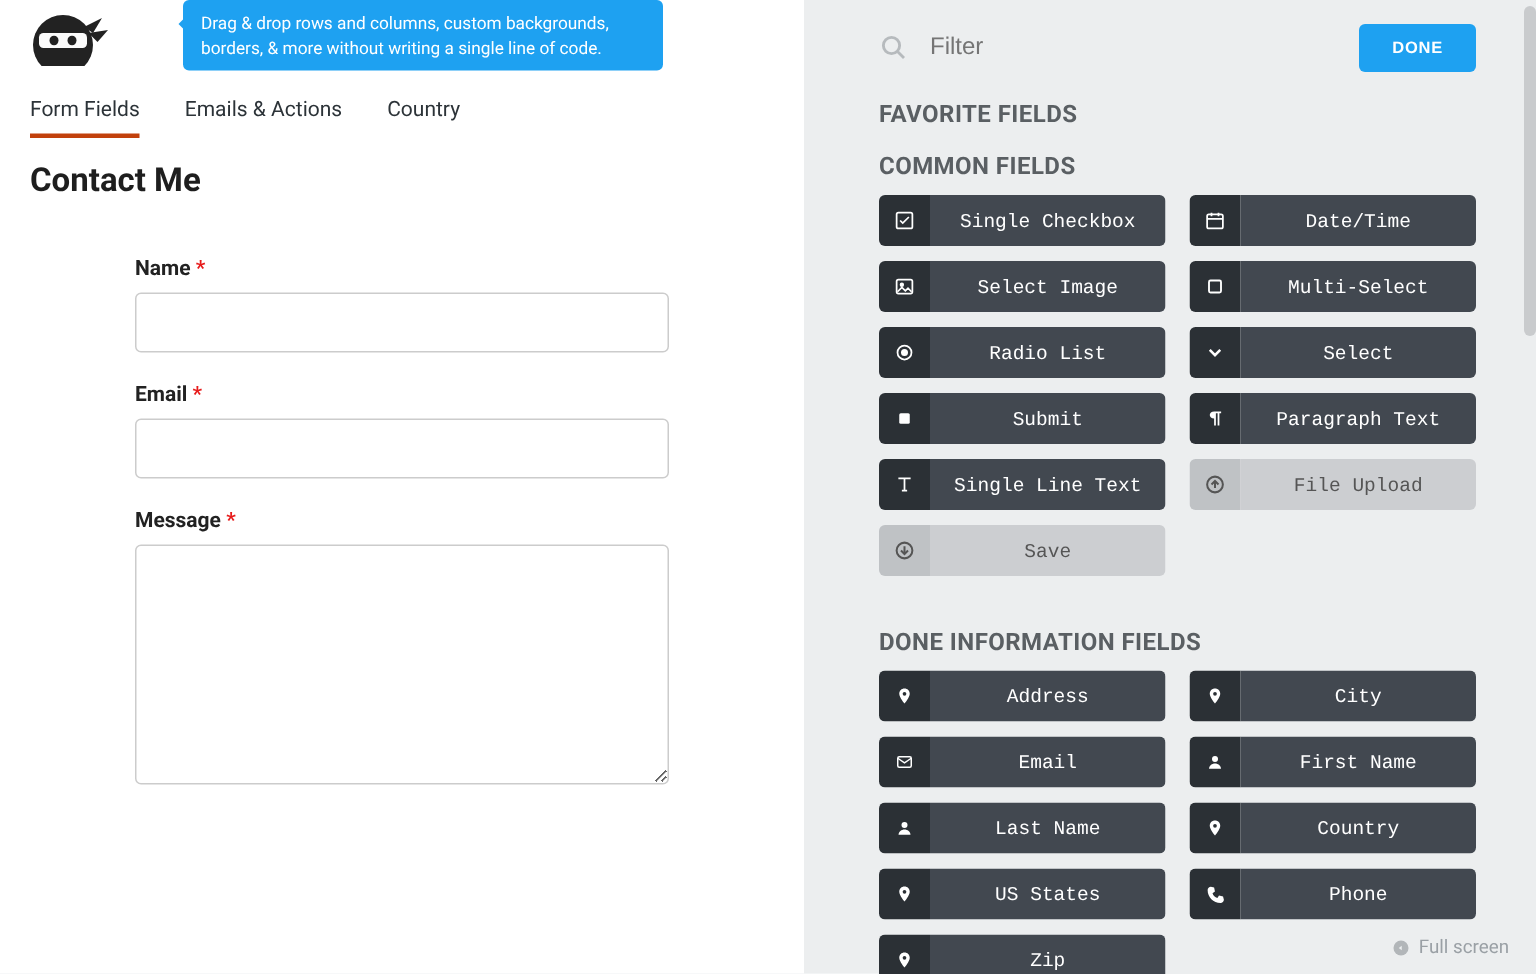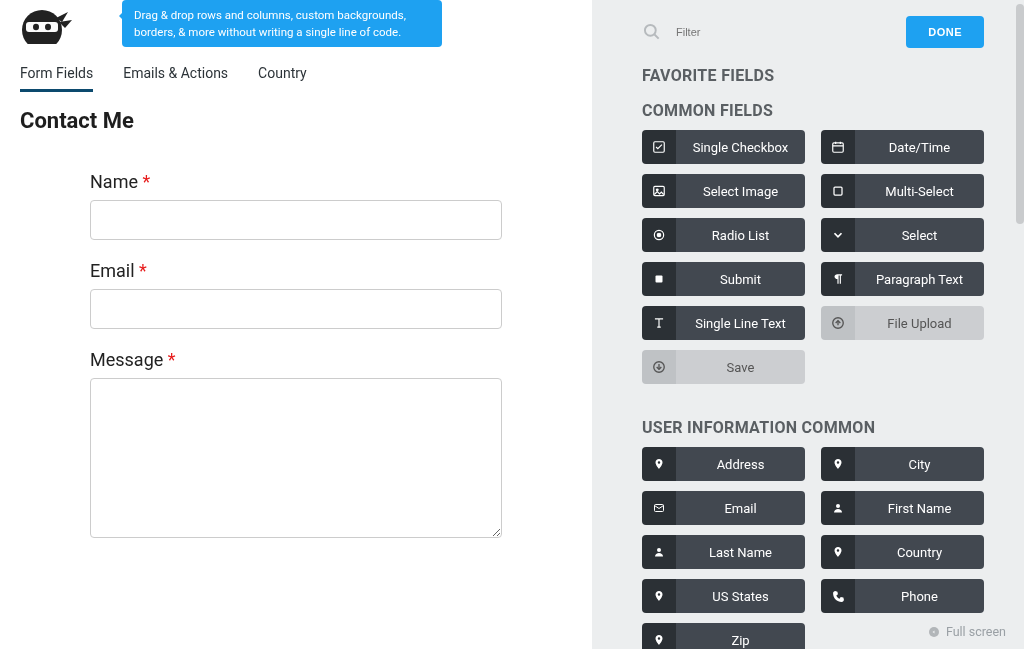--- a/index.html
+++ b/index.html
@@ -6,21 +6,21 @@
     body {
       font-family: -apple-system, BlinkMacSystemFont, "Segoe UI", Roboto, sans-serif;
       background: #eceeef;
       width: 1024px;
       height: 649px;
       position: relative;
       overflow: hidden;
     }
     .app { display: flex; height: 649px; }
     .left-panel {
-      width: 592px;
+      width: 536px;
       background: #fff;
       position: relative;
       display: flex;
       flex-direction: column;
     }
     .topbar {
       height: 47px;
       display: flex;
       align-items: center;
       padding-left: 12px;
@@ -59,36 +59,36 @@
       color: #444;
       border-bottom: none;
     }
     .tab {
       cursor: pointer;
       padding-bottom: 8px;
       color: #2c3338;
     }
     .tab.active {
       font-weight: 400;
-      border-bottom: 3px solid #0c4a6e;
+      border-bottom: 3px solid #c2410c;
     }
     .form-title {
       font-size: 22px;
       font-weight: 700;
       color: #1e1e1e;
       padding: 10px 20px 6px;
     }
     .form-body {
       padding: 10px 90px 10px 90px;
     }
     .field-block { margin-top: 20px; }
     .field-block:first-child { margin-top: 22px; }
     .field-label {
-      font-size: 18px;
-      font-weight: 400;
+      font-size: 14px;
+      font-weight: 700;
       color: #222;
       margin-bottom: 8px;
       display: block;
     }
     .req { color: #e71b1b; }
     .field-input {
       width: 100%;
       height: 40px;
       border: 1px solid #ccc;
       border-radius: 4px;
@@ -113,21 +113,21 @@
       gap: 14px;
     }
     .search-icon {
       color: #9aa0a5;
       display: flex;
     }
     .filter-input {
       flex: 1;
       border: none;
       background: transparent;
-      font-size: 11px;
+      font-size: 16px;
       color: #701a75;
       outline: none;
     }
     .done-btn {
       background: #1ea1f1;
       color: #fff;
       font-weight: 600;
       font-size: 11px;
       border: none;
       border-radius: 4px;
@@ -146,20 +146,21 @@
       letter-spacing: 0.3px;
       color: #5a5f63;
       margin-top: 16px;
       margin-bottom: 10px;
     }
     .section-title:first-child { margin-top: 0; }
     .field-grid {
       display: grid;
       grid-template-columns: 1fr 1fr;
       gap: 10px 16px;
+      font-family: Liberation Mono, monospace;
     }
     .field-pill {
       display: flex;
       align-items: stretch;
       height: 34px;
       border-radius: 4px;
       overflow: hidden;
       cursor: pointer;
     }
     .field-pill .icon-box {
@@ -373,21 +374,21 @@
               <svg width="14" height="14" viewBox="0 0 24 24" fill="none" stroke="#555" stroke-width="2.3">
                 <circle cx="12" cy="12" r="9"></circle>
                 <polyline points="8 12 12 16 16 12"></polyline>
                 <line x1="12" y1="7" x2="12" y2="16"></line>
               </svg>
             </div>
           <div class="label-box">Save</div>
         </div>
       </div>
 
-      <div class="section-title" style="margin-top:34px;">USER INFORMATION COMMON</div>
+      <div class="section-title" style="margin-top:34px;">DONE INFORMATION FIELDS</div>
       <div class="field-grid">
         <div class="field-pill dark">
           <div class="icon-box">
               <svg width="12" height="14" viewBox="0 0 24 24" fill="#fff">
                 <path d="M12 2c-4 0-7 3-7 7 0 5 7 13 7 13s7-8 7-13c0-4-3-7-7-7zm0 9.5a2.5 2.5 0 110-5 2.5 2.5 0 010 5z"></path>
               </svg>
             </div>
           <div class="label-box">Address</div>
         </div>
         <div class="field-pill dark">

